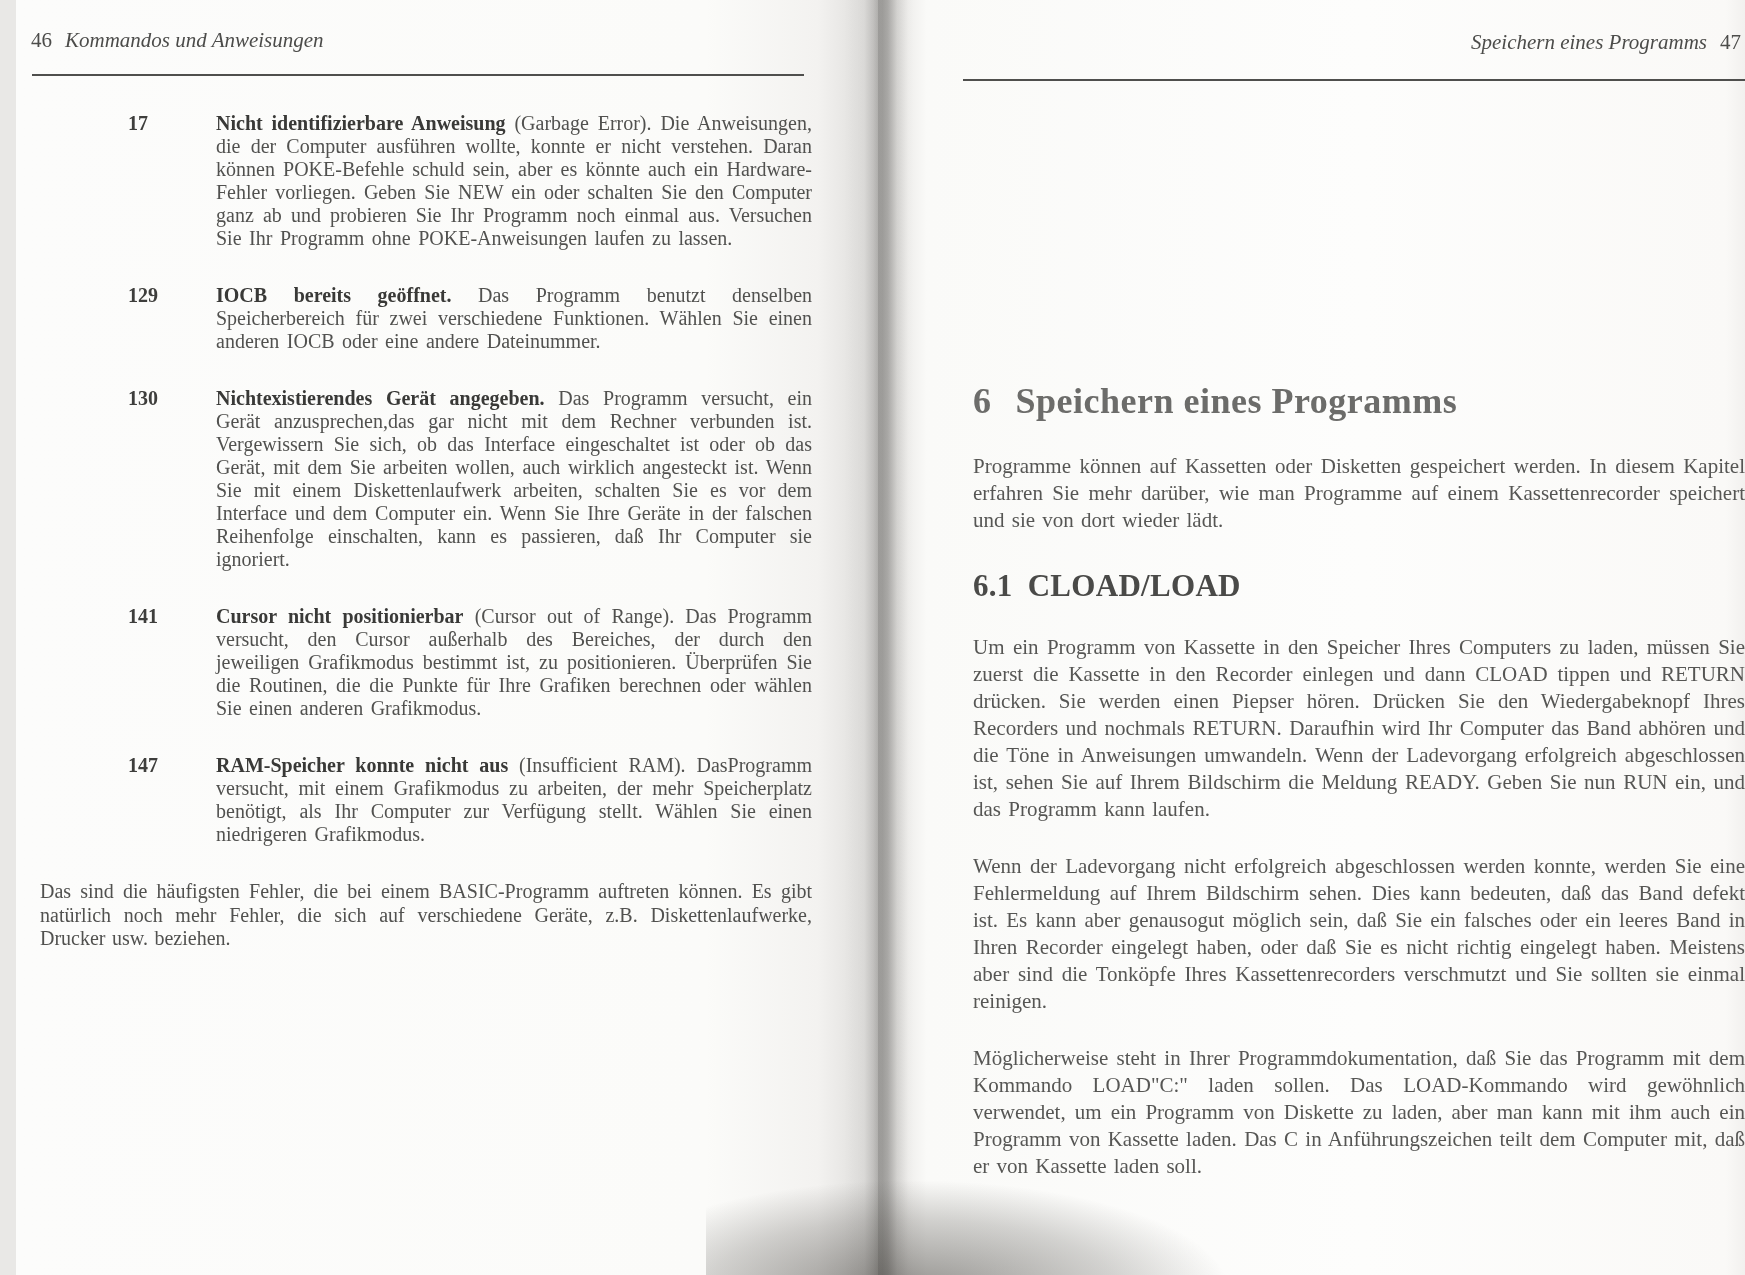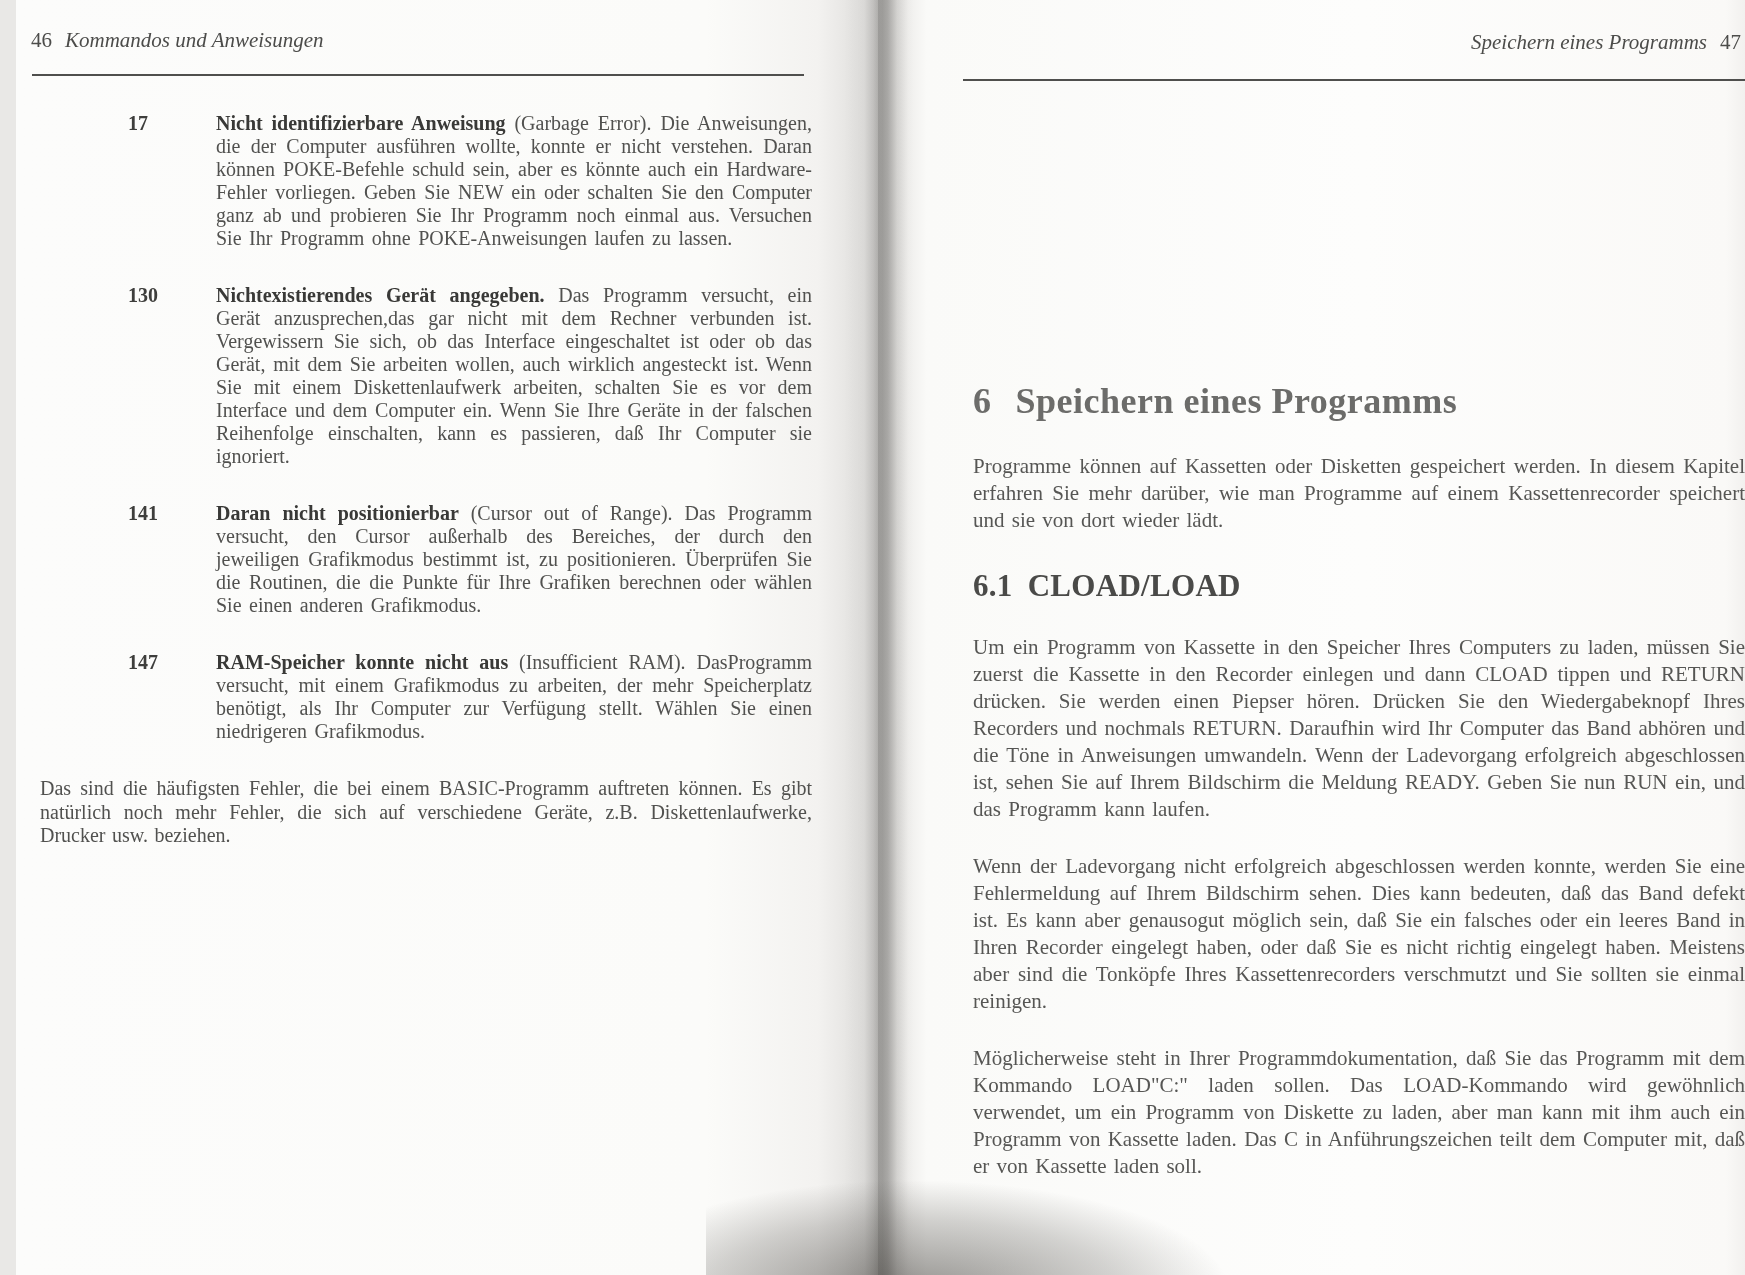--- a/index.html
+++ b/index.html
@@ -146,29 +146,33 @@
     <div class="rule"></div>
 
     <div class="errors">
 
       <div class="error-row">
         <div class="error-code">17</div>
         <p class="error-text"><b>Nicht identifizierbare Anweisung</b><span> (Garbage Error). Die Anweisungen, die der Computer ausführen wollte, konnte er nicht verstehen. Daran können POKE-Befehle schuld sein, aber es könnte auch ein Hardware-Fehler vorliegen. Geben Sie NEW ein oder schalten Sie den Computer ganz ab und probieren Sie Ihr Programm noch einmal aus. Versuchen Sie Ihr Programm ohne POKE-Anweisungen laufen zu lassen.</span></p>
       </div>
 
 
+      <div class="error-row">
+        <div class="error-code">129</div>
+        <p class="error-text"><b>IOCB bereits geöffnet.</b><span> Das Programm benutzt denselben Speicherbereich für zwei verschiedene Funktionen. Wählen Sie einen anderen IOCB oder eine andere Dateinummer.</span></p>
+      </div>
 
       <div class="error-row">
         <div class="error-code">130</div>
         <p class="error-text"><b>Nichtexistierendes Gerät angegeben.</b><span> Das Programm versucht, ein Gerät anzusprechen,das gar nicht mit dem Rechner verbunden ist. Vergewissern Sie sich, ob das Interface eingeschaltet ist oder ob das Gerät, mit dem Sie arbeiten wollen, auch wirklich angesteckt ist. Wenn Sie mit einem Diskettenlaufwerk arbeiten, schalten Sie es vor dem Interface und dem Computer ein. Wenn Sie Ihre Geräte in der falschen Reihenfolge einschalten, kann es passieren, daß Ihr Computer sie ignoriert.</span></p>
       </div>
 
       <div class="error-row">
         <div class="error-code">141</div>
-        <p class="error-text"><b>Daran nicht positionierbar</b><span> (Cursor out of Range). Das Programm versucht, den Cursor außerhalb des Bereiches, der durch den jeweiligen Grafikmodus bestimmt ist, zu positionieren. Überprüfen Sie die Routinen, die die Punkte für Ihre Grafiken berechnen oder wählen Sie einen anderen Grafikmodus.</span></p>
+        <p class="error-text"><b>Cursor nicht positionierbar</b><span> (Cursor out of Range). Das Programm versucht, den Cursor außerhalb des Bereiches, der durch den jeweiligen Grafikmodus bestimmt ist, zu positionieren. Überprüfen Sie die Routinen, die die Punkte für Ihre Grafiken berechnen oder wählen Sie einen anderen Grafikmodus.</span></p>
       </div>
 
       <div class="error-row">
         <div class="error-code">147</div>
         <p class="error-text"><b>RAM-Speicher konnte nicht aus</b><span> (Insufficient RAM). DasProgramm versucht, mit einem Grafikmodus zu arbeiten, der mehr Speicherplatz benötigt, als Ihr Computer zur Verfügung stellt. Wählen Sie einen niedrigeren Grafikmodus.</span></p>
       </div>
 
     </div>
 
     <p class="closing">Das sind die häufigsten Fehler, die bei einem BASIC-Programm auftreten können. Es gibt natürlich noch mehr Fehler, die sich auf verschiedene Geräte, z.B. Diskettenlaufwerke, Drucker usw. beziehen.</p>

